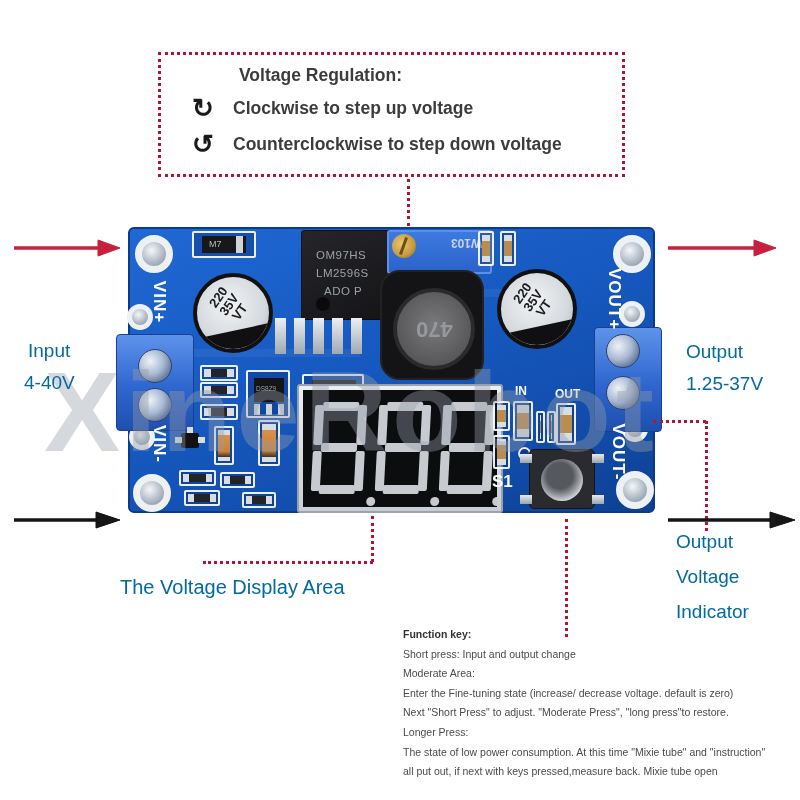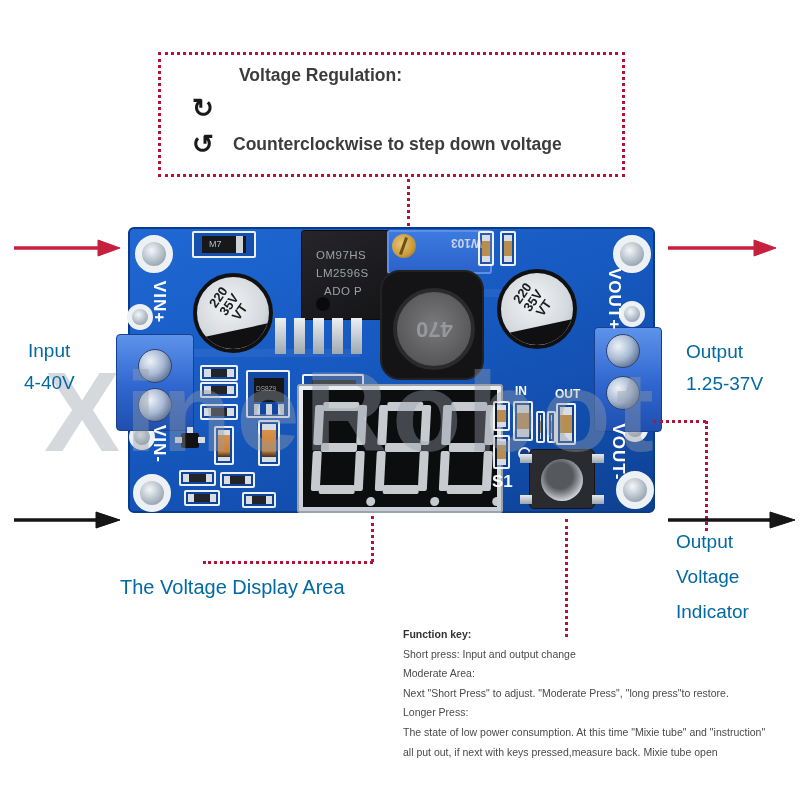--- a/index.html
+++ b/index.html
@@ -82,20 +82,21 @@
 </style>
 </head>
 <body>
 
 <div id="screen">
 
   <div class="ann-box">
     <div class="ann-title">Voltage Regulation:</div>
     <div class="ann-row r1">
       <span class="rot-icon">↻</span>
+      <span class="ann-text">Clockwise to step up voltage</span>
     </div>
     <div class="ann-row r2">
       <span class="rot-icon">↺</span>
       <span class="ann-text">Counterclockwise to step down voltage</span>
     </div>
   </div>
 
   <div class="dot-v" style="left:407px;top:179px;height:47px;"></div>
   <div class="dot-v" style="left:371px;top:516px;height:46px;"></div>
   <div class="dot-h" style="left:203px;top:561px;width:170px;"></div>
@@ -130,20 +131,21 @@
   <div class="big-label display-area-label" style="left:120px;top:576px;">The Voltage Display Area</div>
 
   <div class="big-label" style="left:676px;top:531px;">Output</div>
   <div class="big-label" style="left:676px;top:566px;">Voltage</div>
   <div class="big-label" style="left:676px;top:601px;">Indicator</div>
 
   <div class="fk">
     <div class="fk-title">Function key:</div>
     <div>Short press: Input and output change</div>
     <div>Moderate Area:</div>
+    <div>Enter the Fine-tuning state (increase/ decrease voltage. default is zero)</div>
     <div>Next "Short Press" to adjust. "Moderate Press", "long press"to restore.</div>
     <div>Longer Press:</div>
     <div>The state of low power consumption. At this time "Mixie tube" and "instruction"</div>
     <div>all put out, if next with keys pressed,measure back. Mixie tube open</div>
   </div>
 
   <div class="watermark">XineRobot</div>
 
   <div class="board">
 

